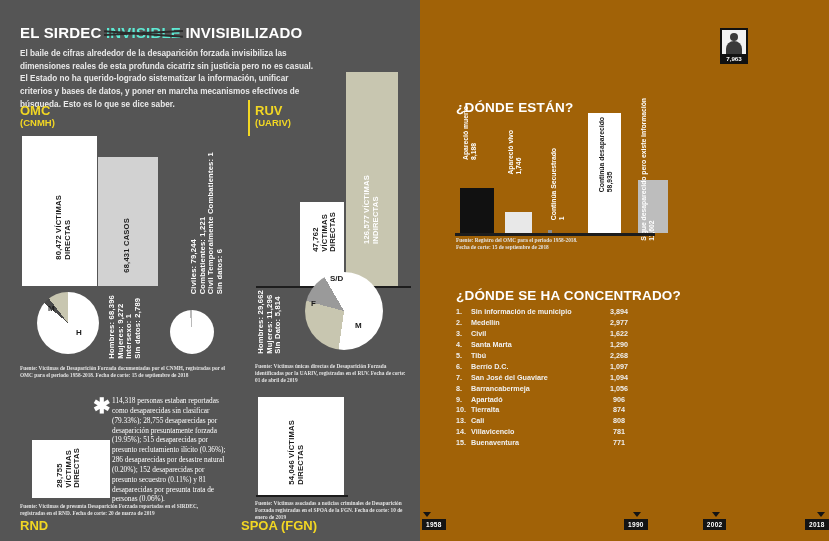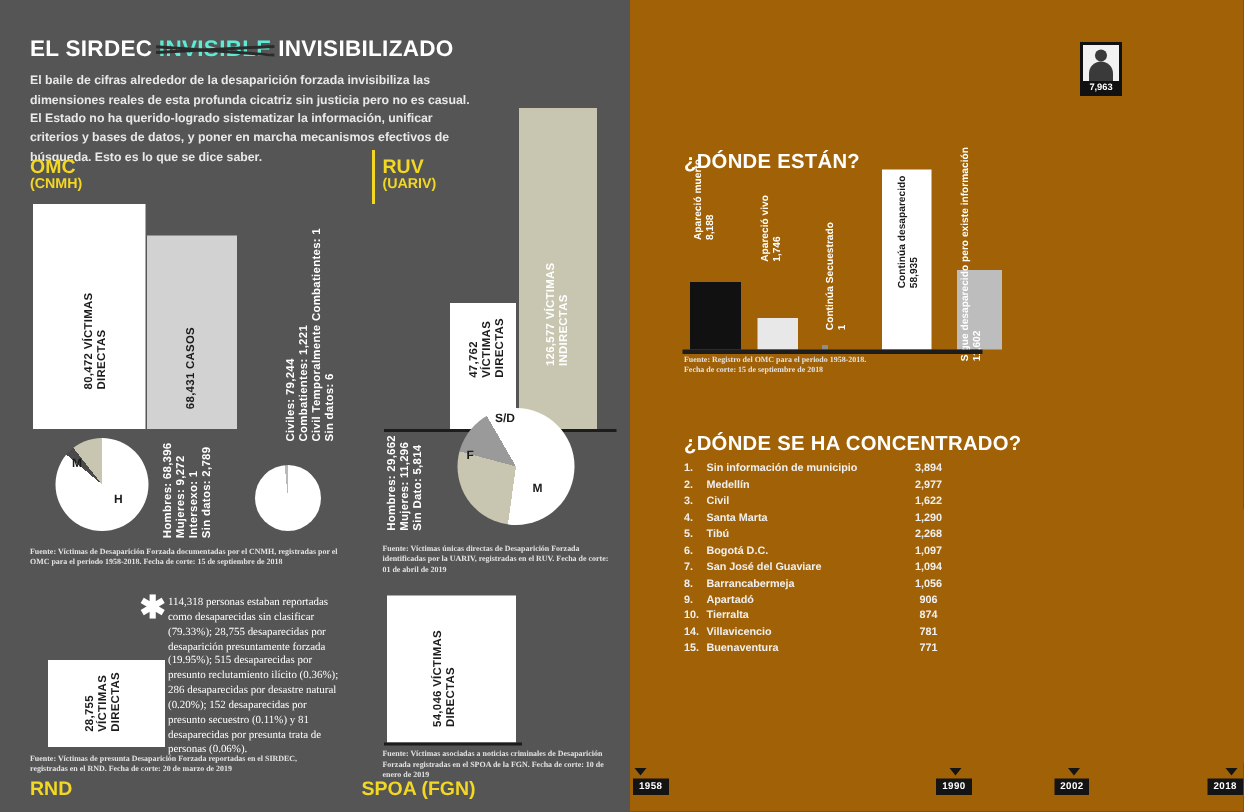--- a/index.html
+++ b/index.html
@@ -264,21 +264,21 @@
         <span class="rank-name">Santa Marta</span>
         <span class="rank-val">1,290</span>
       </div>
       <div class="rank-row">
         <span class="rank-num">5.</span>
         <span class="rank-name">Tibú</span>
         <span class="rank-val">2,268</span>
       </div>
       <div class="rank-row">
         <span class="rank-num">6.</span>
-        <span class="rank-name">Bogotá D.C.</span>
+        <span class="rank-name">Berrío D.C.</span>
         <span class="rank-val">1,097</span>
       </div>
       <div class="rank-row">
         <span class="rank-num">7.</span>
         <span class="rank-name">San José del Guaviare</span>
         <span class="rank-val">1,094</span>
       </div>
       <div class="rank-row">
         <span class="rank-num">8.</span>
         <span class="rank-name">Barrancabermeja</span>
@@ -286,20 +286,25 @@
       </div>
       <div class="rank-row">
         <span class="rank-num">9.</span>
         <span class="rank-name">Apartadó</span>
         <span class="rank-val">906</span>
       </div>
       <div class="rank-row">
         <span class="rank-num">10.</span>
         <span class="rank-name">Tierralta</span>
         <span class="rank-val">874</span>
+      </div>
+      <div class="rank-row">
+        <span class="rank-num">13.</span>
+        <span class="rank-name">Cali</span>
+        <span class="rank-val">808</span>
       </div>
       <div class="rank-row">
         <span class="rank-num">14.</span>
         <span class="rank-name">Villavicencio</span>
         <span class="rank-val">781</span>
       </div>
       <div class="rank-row">
         <span class="rank-num">15.</span>
         <span class="rank-name">Buenaventura</span>
         <span class="rank-val">771</span>

